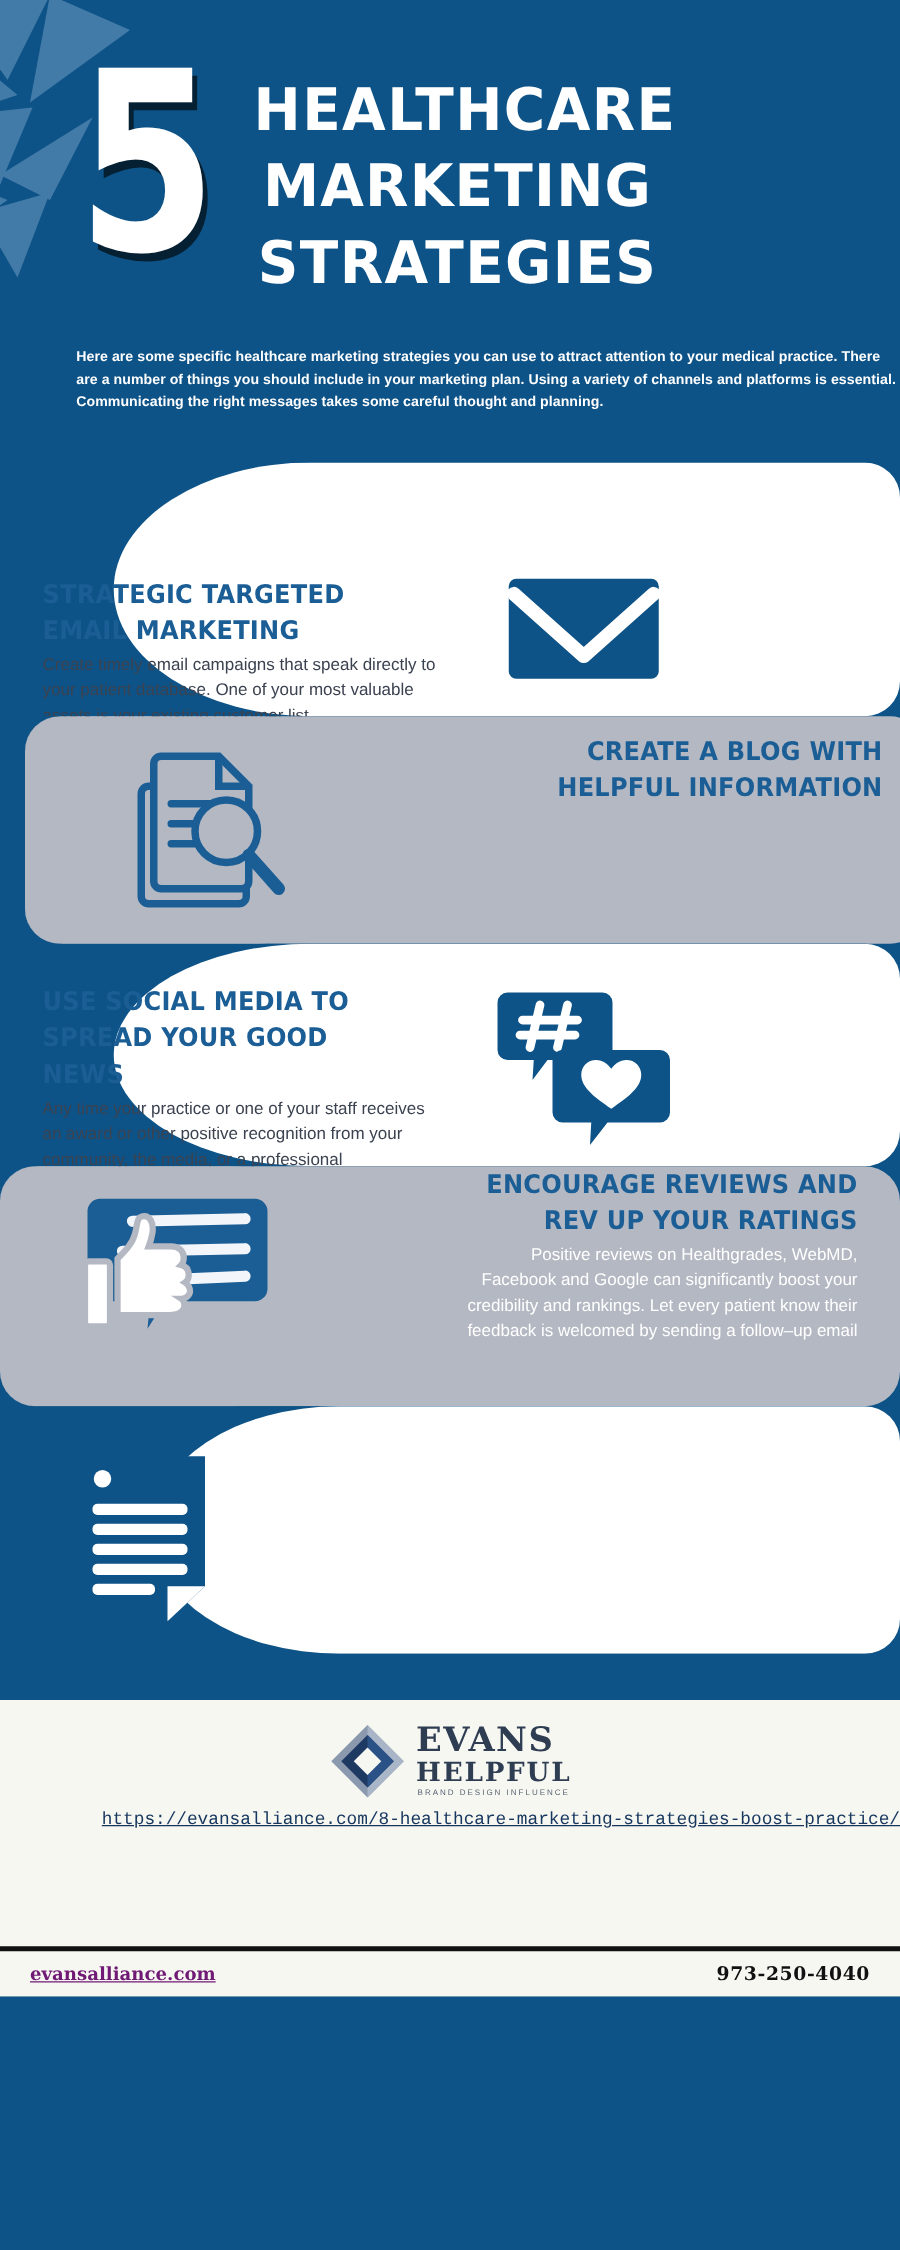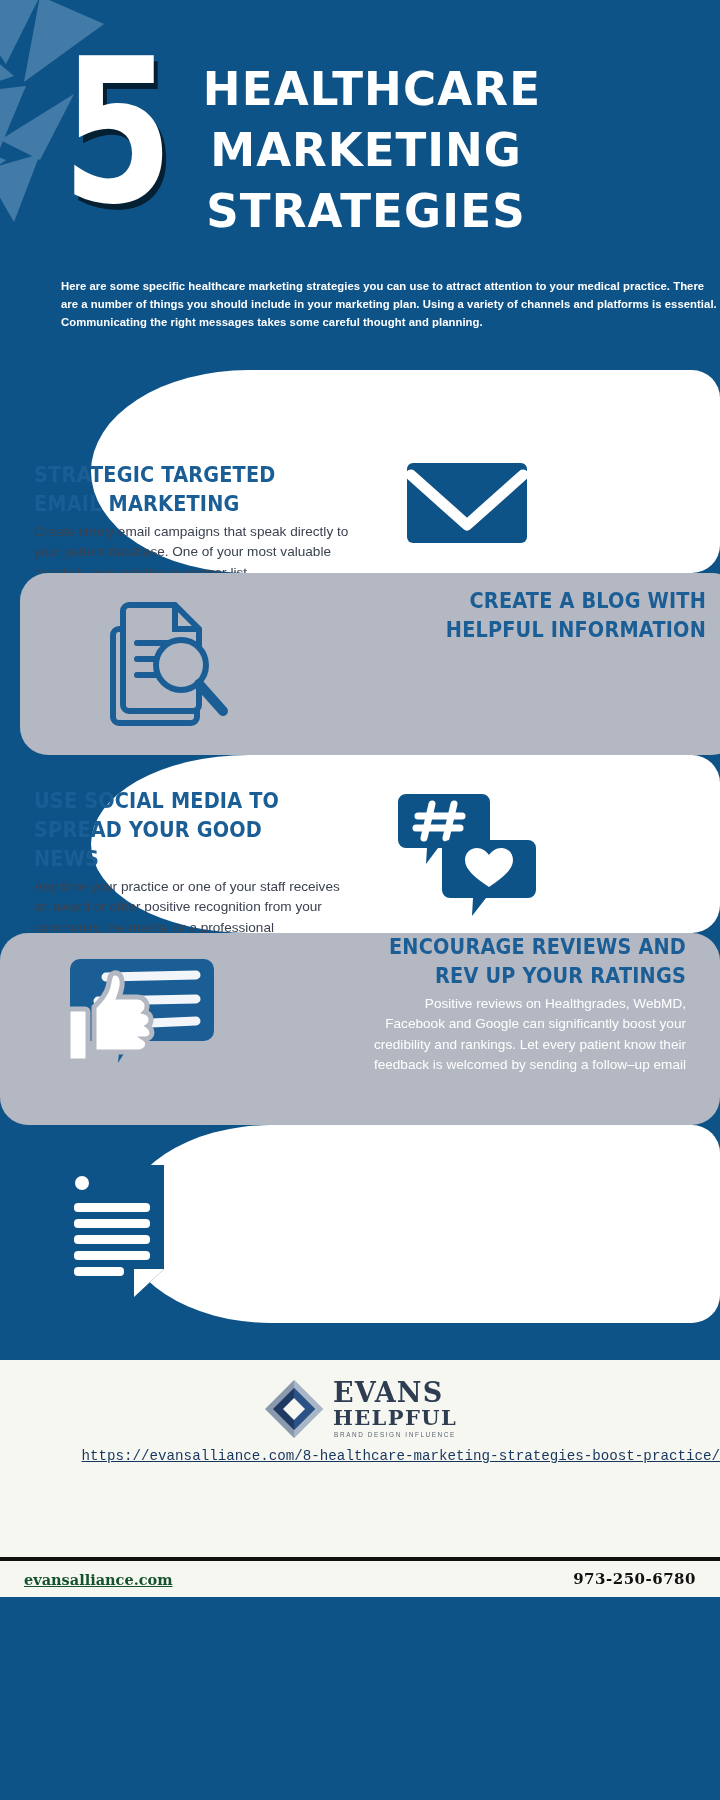--- a/index.html
+++ b/index.html
@@ -104,21 +104,21 @@
     font-size:14.2px;color:#16365e;margin-top:8px;text-decoration:underline;
   }
   .footbar{
     position:absolute;left:0;right:0;bottom:0;height:40px;
     background:#f7f7f2;border-top:4px solid #111;
     display:flex;align-items:center;justify-content:space-between;
     padding:0 24px;box-sizing:border-box;
   }
   .site{
     font-family:"DejaVu Serif",serif;font-weight:700;font-size:14.5px;
-    color:#14532d;text-decoration:underline;
+    color:#701a75;text-decoration:underline;
   }
   .phone{font-family:"DejaVu Serif",serif;font-weight:700;font-size:15px;color:#111;letter-spacing:.5px;}
 </style>
 </head>
 <body>
 
 <div class="page">
 
   <div class="header">
 
@@ -280,17 +280,17 @@
         <div class="logo-evans">EVANS</div>
         <div class="logo-alliance">HELPFUL</div>
         <div class="logo-tag">BRAND DESIGN INFLUENCE</div>
       </div>
     </div>
 
     <div class="url">https://evansalliance.com/8-healthcare-marketing-strategies-boost-practice/</div>
 
     <div class="footbar">
       <span class="site">evansalliance.com</span>
-      <span class="phone">973-250-6780</span>
+      <span class="phone">973-250-4040</span>
     </div>
   </div>
 
 </div>
 
 </body></html>

